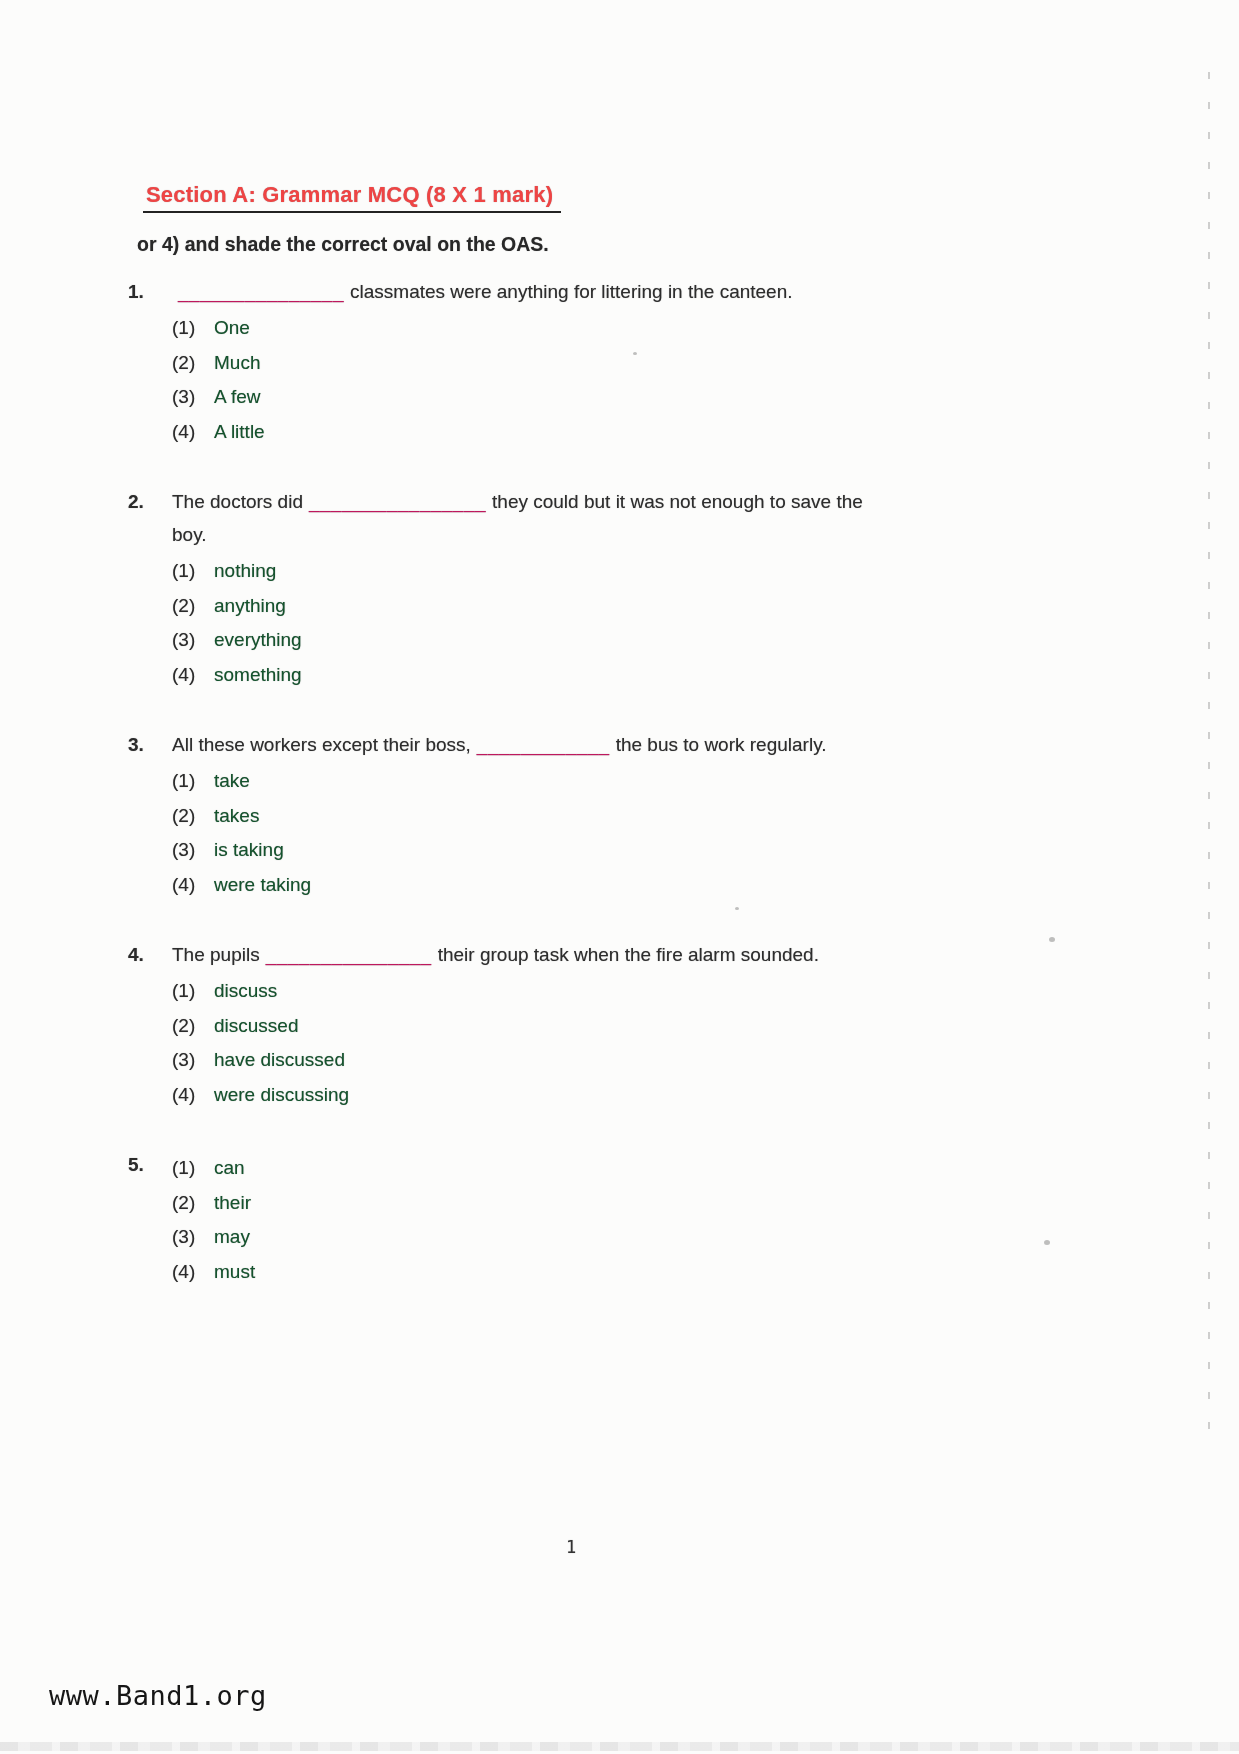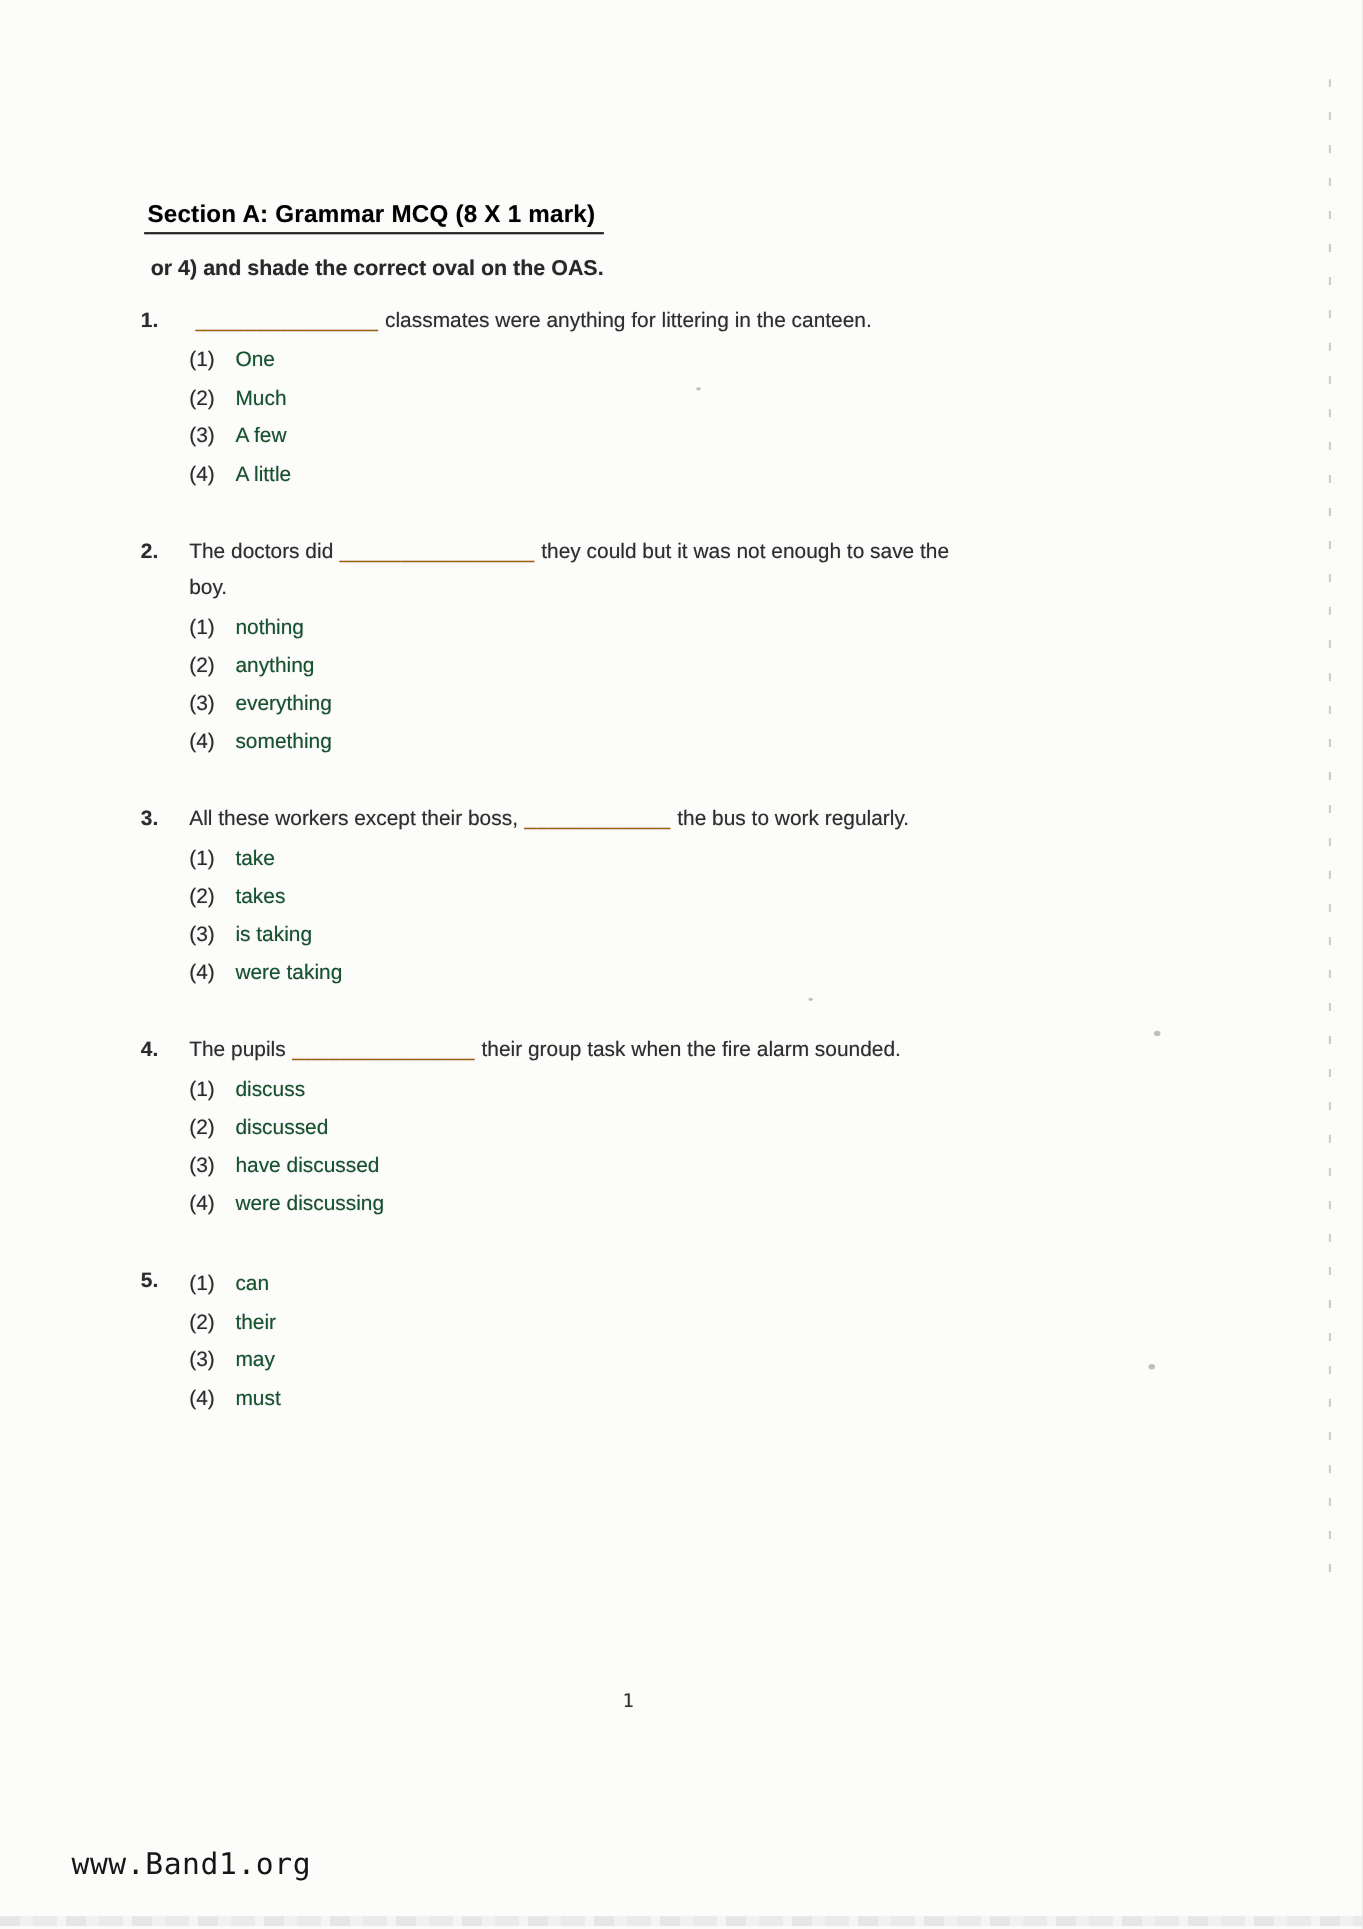--- a/index.html
+++ b/index.html
@@ -9,60 +9,60 @@
     margin:0 auto;
     background:#fcfcfb;
     overflow:hidden;
     font-family:"Liberation Sans", sans-serif;
     color:#2d2d2d;
   }
   .scan-text{ text-shadow:0 0 0.9px rgba(45,45,45,0.45); }
   .content{ position:absolute; left:128px; top:182px; width:790px; }
 
   .heading{
-    margin-left:3px;
+    margin-left:15px;
     display:inline-block;
     font-size:22px; font-weight:700;
     letter-spacing:0.2px;
     border-bottom:2.5px solid #232323;
     padding:0 8px 3px 3px;
-    color:#000000;
+    color:#ef4444;
   }
   .instructions{
     margin-top:16px; margin-left:9px;
     font-size:19.5px; font-weight:700;
     line-height:31px; color:#282828;
   }
 
   .questions{ margin-top:15px; }
   .q{ display:flex; margin-bottom:36px; }
   .q-num{ width:44px; flex:0 0 44px; font-size:19px; font-weight:700; line-height:33px; color:#2b2b2b; }
   .q-body{ width:716px; }
   .q-text{ font-size:19px; line-height:33px; }
   .blank{
     display:inline;
     margin:0 6px;
     letter-spacing:0.5px;
-    color:#a16207;
+    color:#be185d;
     white-space:nowrap;
     text-align:right;
   }
   .q-pre:empty{ display:none; }
   .opts{ margin-top:3px; }
   .opt{ display:flex; font-size:19px; line-height:34.5px; }
   .opt-num{ width:34px; flex:0 0 34px; color:#2b2b2b; }
   .opt-label{ padding-left:8px; color:#14532d; }
 
   .page-number{
     position:absolute; left:566px; top:1537px;
     font-family:"DejaVu Sans Mono", monospace;
     font-size:17px; color:#333;
   }
   .footer-url{
-    position:absolute; left:65px; top:1680px;
+    position:absolute; left:49px; top:1680px;
     font-family:"DejaVu Sans Mono", monospace;
     font-size:27px; letter-spacing:0.5px; color:#161616;text-align:right;
   }
   .bottom-strip{
     position:absolute; left:0; top:1742px; width:1239px; height:9px;
     background:repeating-linear-gradient(90deg,
       #e2e2e2 0 18px, #efefef 18px 30px, #e7e7e7 30px 52px, #f3f3f3 52px 60px);
     opacity:0.85;
   }
   .edge-dashes{

